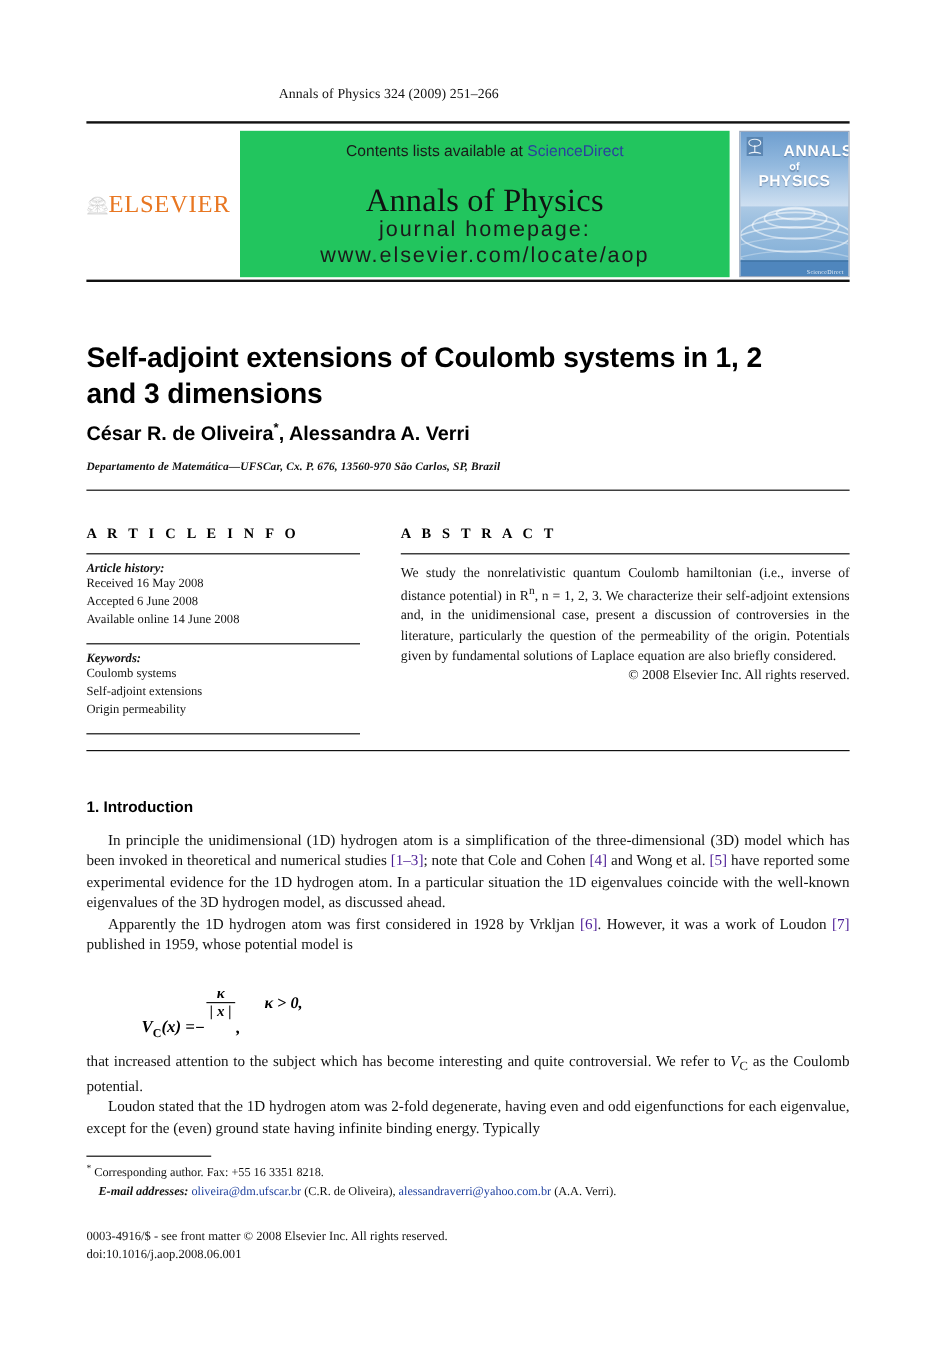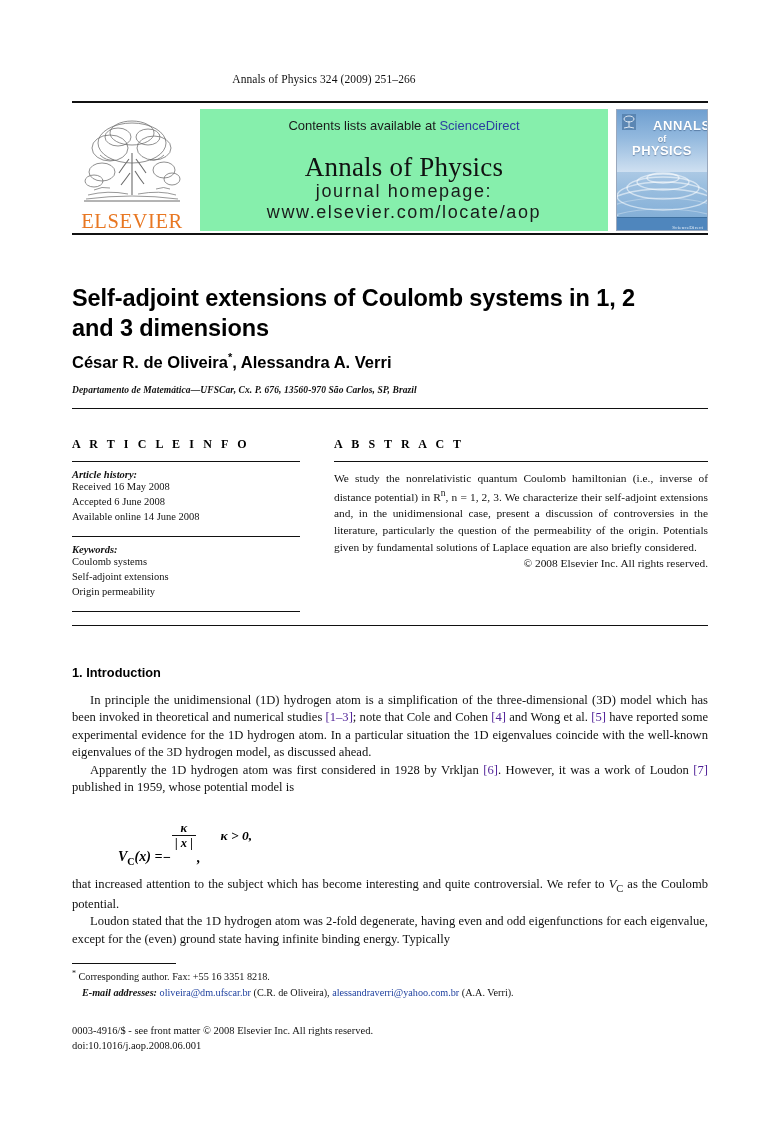--- a/index.html
+++ b/index.html
@@ -34,38 +34,38 @@
   .masthead-inner {
     display: flex;
     align-items: stretch;
     height: 122px;
     margin-top: 6px;
   }
   .elsevier-block {
     width: 120px;
     flex: 0 0 120px;
     display: flex;
-    flex-direction: column;
-    justify-content: flex-end;
+    flex-direction: row;
+    justify-content: flex-start;
     align-items: center;
     padding-top: 2px;
   }
   .tree-svg { display:block; }
   .elsevier-word {
     font-family: "Liberation Serif", serif;
     color: #E87722;
     font-size: 20.5px;
     letter-spacing: 0.6px;
     line-height: 1;
     margin-top: 1px;
     font-weight: 400;
   }
   .center-band {
     flex: 1 1 auto;
-    background: #86efac;
+    background: #22c55e;
     margin-left: 8px;
     margin-right: 8px;
     display: flex;
     flex-direction: column;
     align-items: center;
     justify-content: flex-start;
     padding-top: 9px;
     position: relative;
   }
   .contents-line {

